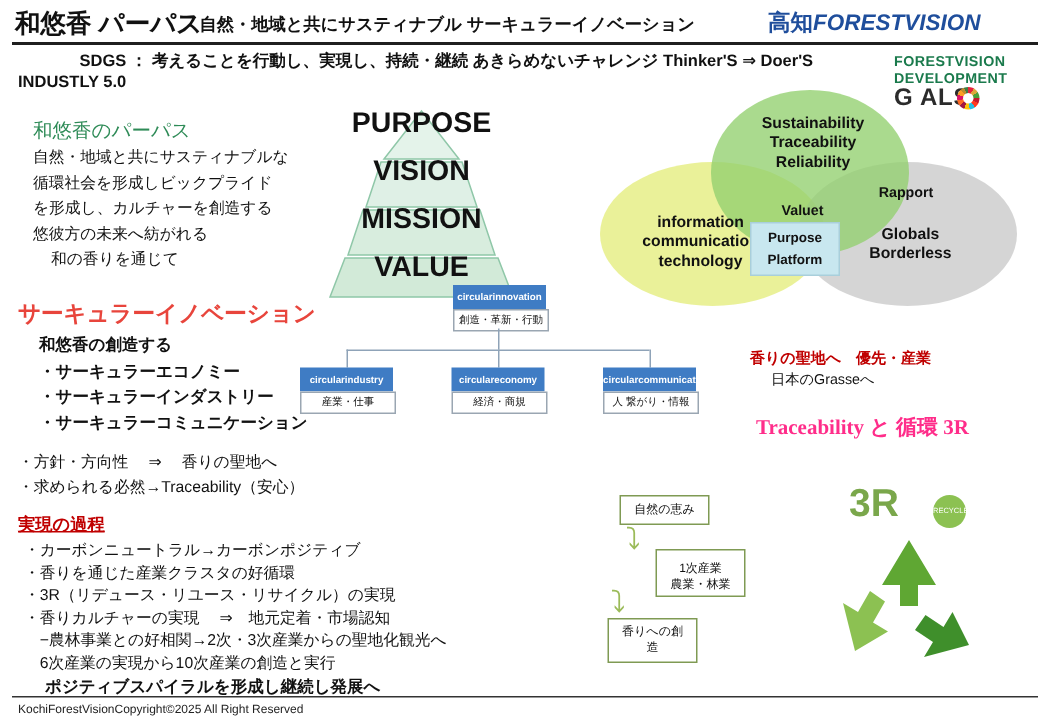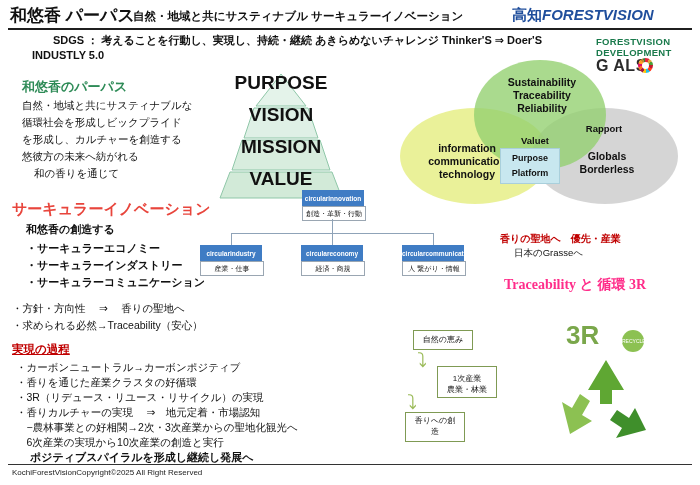--- a/index.html
+++ b/index.html
@@ -16,33 +16,33 @@
   
   .hdr{position:absolute;left:0;top:4px;width:700px;height:26px;}
   .hdr-title{position:absolute;left:10px;top:0px;font-size:17px;font-weight:bold;color:#111;letter-spacing:0px;}
   .hdr-sub{position:absolute;left:133px;top:5px;font-size:11.5px;font-weight:bold;color:#111;}
   .hdr-brand{position:absolute;left:512px;top:2px;font-size:15px;font-weight:bold;font-style:italic;color:#1f4e9c;}
   .hdr-brand .k{color:#1f4e9c;font-style:normal;}
   .hdr-rule{position:absolute;left:8px;top:28px;width:684px;height:2px;background:#1f1f1f;}
 
   
   .sdgs1{position:absolute;left:12px;top:33px;font-size:11px;font-weight:bold;color:#111;margin-left:41px;}
-  .sdgs2{position:absolute;left:12px;top:49px;font-size:11px;font-weight:bold;color:#111;margin-left:20px;}
+  .sdgs2{position:absolute;left:12px;top:49px;font-size:11px;font-weight:bold;color:#111;}
 
   
   .sdg-logo{position:absolute;left:596px;top:36px;width:96px;height:40px;}
   .sdg-l1{position:absolute;left:0;top:0;font-size:9.5px;font-weight:bold;color:#1a7a4c;letter-spacing:.3px;}
   .sdg-l2{position:absolute;left:0;top:11px;font-size:9.5px;font-weight:bold;color:#1a7a4c;letter-spacing:.3px;text-align:right;}
   .sdg-l3{position:absolute;left:0;top:21px;font-size:16px;font-weight:bold;color:#2b2b2b;letter-spacing:.5px;}
   .sdg-ring{position:absolute;left:42px;top:22px;width:15px;height:15px;border-radius:50%;
       background:conic-gradient(#e5243b 0 8%,#dda63a 8% 16%,#4c9f38 16% 24%,#c5192d 24% 32%,#ff3a21 32% 40%,#26bde2 40% 48%,#fcc30b 48% 56%,#a21942 56% 64%,#fd6925 64% 72%,#dd1367 72% 80%,#fd9d24 80% 88%,#bf8b2e 88% 94%,#3f7e44 94% 100%);}
   .sdg-ring:after{content:"";position:absolute;left:4px;top:4px;width:7px;height:7px;border-radius:50%;background:#fff;}
 
   
-  .jp-head{position:absolute;left:22px;top:78px;font-size:13px;font-weight:bold;color:#2e8b57;}
+  .jp-head{position:absolute;left:22px;top:78px;font-size:13px;font-weight:normal;color:#2e8b57;}
   .jp-body{position:absolute;left:22px;top:97px;font-size:10.5px;line-height:17px;color:#111;}
   .jp-body div{white-space:nowrap;}
   .jp-body .ind{padding-left:12px;}
 
   .ci-head{position:absolute;left:12px;top:200px;font-size:15px;font-weight:bold;color:#e8453c;}
   .ci-sub{position:absolute;left:26px;top:222px;font-size:11px;font-weight:bold;color:#111;}
   .ci-list{position:absolute;left:26px;top:240px;font-size:11px;line-height:17px;color:#111;font-weight:bold;}
 
   .policy{position:absolute;left:12px;top:300px;font-size:10.5px;line-height:17px;color:#111;}
 

